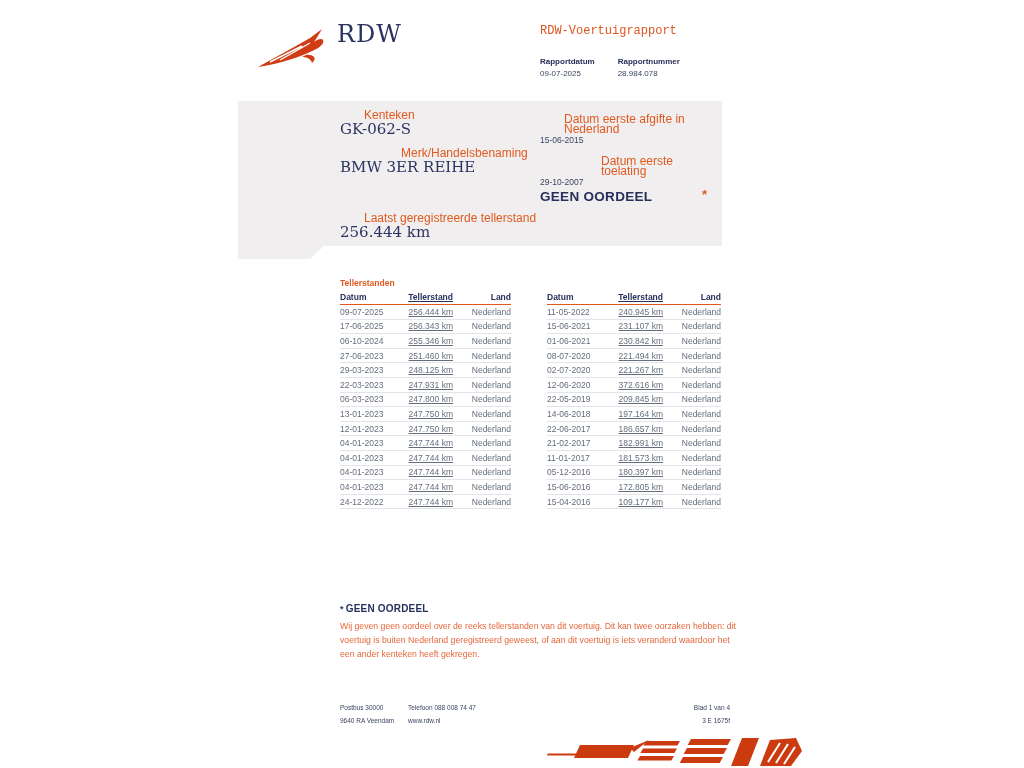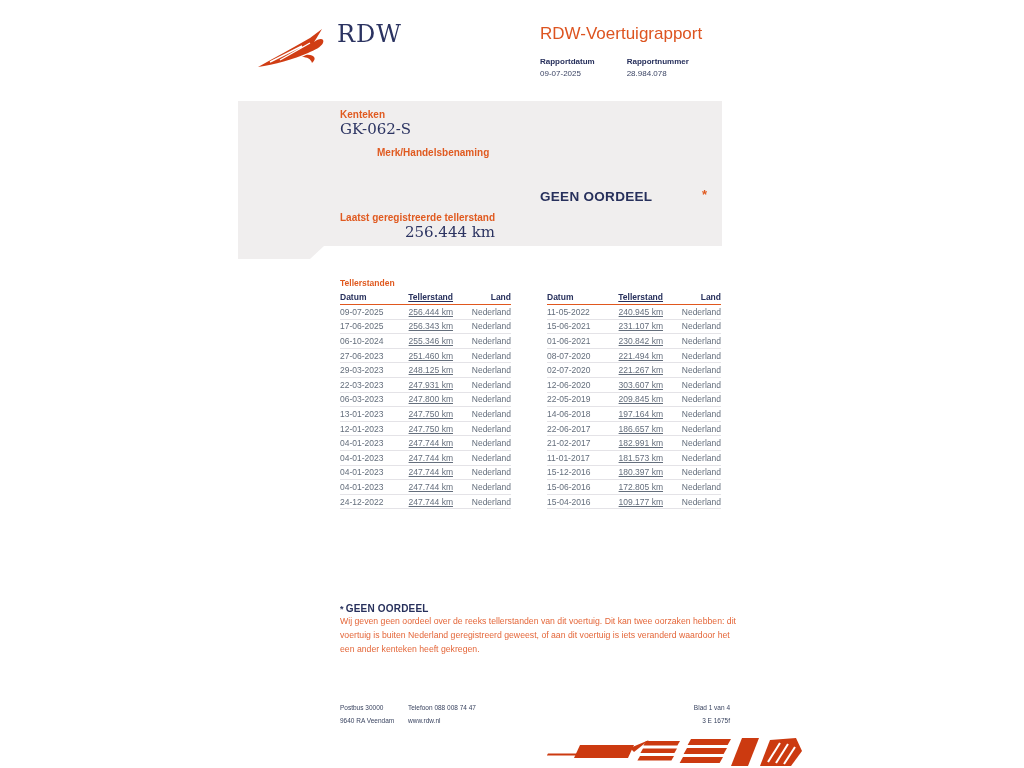--- a/index.html
+++ b/index.html
@@ -11,40 +11,40 @@
   }
   .abs{position:absolute;}
 
   
   .logo-wing{left:256px;top:26px;width:82px;height:48px;}
   .logo-text{
     left:337px;top:20px;font-family:"DejaVu Serif",serif;
     font-size:24px;color:#2b3361;letter-spacing:1px;text-align:center;
   }
   .doc-title{
-    left:540px;top:24px;font-family:Liberation Sans, sans-serif;
-    font-size:17px;color:#dd5420;
-  }
-  .meta{left:540px;top:57px;width:220px;display:flex;gap:32px;}
+    left:540px;top:24px;font-family:Liberation Mono, monospace;
+    font-size:12px;color:#dd5420;
+  }
+  .meta{left:540px;top:57px;width:220px;display:flex;gap:23px;}
   .meta .fld{display:flex;flex-direction:column;}
   .meta .lbl{font-size:8px;font-weight:bold;color:#27305c;line-height:10px;}
   .meta .val{font-size:8px;color:#3c4565;line-height:13px;}
 
   
   .panel{
     left:238px;top:101px;width:484px;height:158px;background:#f0eeee;
     clip-path:polygon(0 0,484px 0,484px 145px,86px 145px,72px 158px,0 158px);
   }
-  .p-lbl{font-size:10px;font-weight:bold;color:#e05a20;line-height:10px;}
+  .p-lbl{font-size:12px;font-weight:normal;color:#e05a20;line-height:10px;margin-left:24px;}
   .p-val-serif{font-family:"DejaVu Serif",serif;font-size:15px;color:#2b3361;line-height:18px;}
   .p-val-sm{font-size:8.5px;color:#3c4565;line-height:12px;}
   .p-left{position:absolute;left:102px;top:9px;width:190px;}
   .p-right{position:absolute;left:302px;top:13px;width:175px;}
   .gap1{margin-top:10px;padding-left:37px;}
-  .teller{position:absolute;left:102px;top:112px;text-align:right;}
+  .teller{position:absolute;left:102px;top:112px;}
   .oordeel{
     position:absolute;left:302px;top:88px;font-size:13.5px;font-weight:bold;
     color:#27305c;letter-spacing:.3px;
   }
   .oordeel-star{position:absolute;left:464px;top:86px;color:#e05a20;font-size:13px;font-weight:bold;}
 
   
   .section-title{left:340px;top:278px;font-size:8.5px;font-weight:bold;color:#e05a20;}
   .mtable{top:291px;font-size:8.5px;}
   .mtable.left{left:340px;width:171px;}
@@ -59,21 +59,21 @@
   }
   .tcell{display:block;}
   .c0{flex:0 0 62px;text-align:left;}
   .c1{flex:1 1 auto;text-align:right;text-decoration:underline;}
   .c2{flex:0 0 58px;text-align:right;}
 
   
   .footnote{left:340px;top:603px;width:398px;}
   .fn-title{font-size:10px;font-weight:bold;color:#27305c;letter-spacing:.2px;}
   .fn-star{color:#27305c;font-size:9px;margin-right:2px;}
-  .fn-text{font-size:8.7px;line-height:14px;color:#e4673a;}
+  .fn-text{margin-top:5px;font-size:8.7px;line-height:14px;color:#e4673a;}
 
   
   .footer{left:340px;top:701px;width:390px;font-size:6.5px;color:#3a4460;}
   .footer .cols{display:flex;}
   .footer .colA{width:68px;}
   .footer .colB{flex:1;}
   .footer .colC{text-align:right;}
   .footer .line{line-height:13px;white-space:nowrap;}
 
   
@@ -100,24 +100,31 @@
     <span class="lbl">Rapportnummer</span>
     <span class="val">28.984.078</span>
   </div>
 </div>
 
 <div class="abs panel">
   <div class="p-left">
     <div class="p-lbl">Kenteken</div>
     <div class="p-val-serif">GK-062-S</div>
     <div class="p-lbl gap1">Merk/Handelsbenaming</div>
+    <div class="p-val-serif">BMW 3ER REIHE</div>
   </div>
   <div class="teller">
     <div class="p-lbl">Laatst geregistreerde tellerstand</div>
     <div class="p-val-serif">256.444 km</div>
+  </div>
+  <div class="p-right">
+    <div class="p-lbl">Datum eerste afgifte in Nederland</div>
+    <div class="p-val-sm">15-06-2015</div>
+    <div class="p-lbl gap1">Datum eerste toelating</div>
+    <div class="p-val-sm">29-10-2007</div>
   </div>
   <div class="oordeel">GEEN OORDEEL</div>
   <div class="oordeel-star">*</div>
 </div>
 
 <div class="abs section-title">Tellerstanden</div>
 
 <div class="abs mtable left">
   <div class="thead">
     <span class="tcell c0">Datum</span>
@@ -225,21 +232,21 @@
         <span class="tcell c1">221.494 km</span>
         <span class="tcell c2">Nederland</span>
       </div>
       <div class="trow">
         <span class="tcell c0">02-07-2020</span>
         <span class="tcell c1">221.267 km</span>
         <span class="tcell c2">Nederland</span>
       </div>
       <div class="trow">
         <span class="tcell c0">12-06-2020</span>
-        <span class="tcell c1">303.607 km</span>
+        <span class="tcell c1">372.616 km</span>
         <span class="tcell c2">Nederland</span>
       </div>
       <div class="trow">
         <span class="tcell c0">22-05-2019</span>
         <span class="tcell c1">209.845 km</span>
         <span class="tcell c2">Nederland</span>
       </div>
       <div class="trow">
         <span class="tcell c0">14-06-2018</span>
         <span class="tcell c1">197.164 km</span>
@@ -254,21 +261,21 @@
         <span class="tcell c0">21-02-2017</span>
         <span class="tcell c1">182.991 km</span>
         <span class="tcell c2">Nederland</span>
       </div>
       <div class="trow">
         <span class="tcell c0">11-01-2017</span>
         <span class="tcell c1">181.573 km</span>
         <span class="tcell c2">Nederland</span>
       </div>
       <div class="trow">
-        <span class="tcell c0">15-12-2016</span>
+        <span class="tcell c0">05-12-2016</span>
         <span class="tcell c1">180.397 km</span>
         <span class="tcell c2">Nederland</span>
       </div>
       <div class="trow">
         <span class="tcell c0">15-06-2016</span>
         <span class="tcell c1">172.805 km</span>
         <span class="tcell c2">Nederland</span>
       </div>
       <div class="trow">
         <span class="tcell c0">15-04-2016</span>

